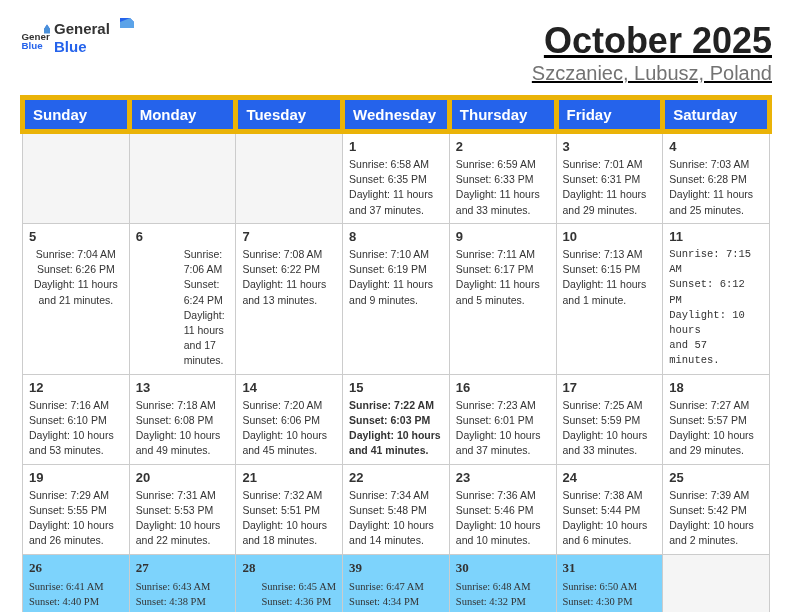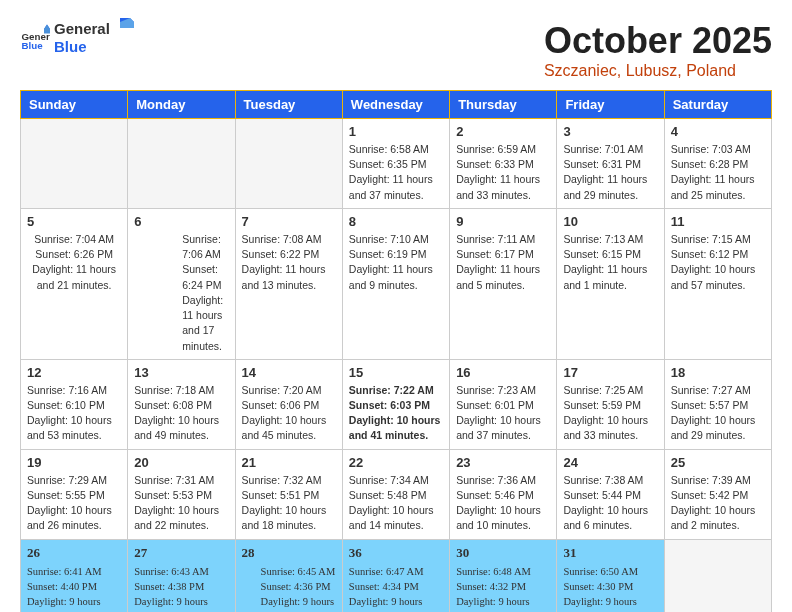--- a/index.html
+++ b/index.html
@@ -19,42 +19,44 @@
     .logo {
       display: flex;
       align-items: center;
     }
     .logo-icon {
       width: 30px;
       height: 30px;
       margin-right: 2px;
     }
     .title-block {
+      text-align: right;
+      text-decoration: underline;
     }
     .month-title {
       font-size: 36px;
       font-weight: bold;
       color: #222;
     }
     .location {
-      font-size: 16px;
-      color: #c2410c;
+      font-size: 20px;
+      color: #737373;
     }
     .calendar {
       width: 100%;
       border-collapse: collapse;
       table-layout: fixed;
     }
     .calendar th {
       background-color: #2563EB;
       color: #fff;
       text-align: left;
       padding: 6px 8px;
-      font-size: 13px;
-      border: 1px solid #eab308;
+      font-size: 15px;
+      border: 5px solid #eab308;
     }
     .calendar td {
       border: 1px solid #ccc;
       vertical-align: top;
       padding: 5px 6px;
       height: 90px;
       font-size: 11px;
       color: #333;
       background: #fff;
     }
@@ -187,21 +189,21 @@
         </td>
         <td>
           <div class="day-number">10</div>
           <div class="day-info" style="white-space: pre-line;">Sunrise: 7:13 AM
 Sunset: 6:15 PM
 Daylight: 11 hours
 and 1 minute.</div>
         </td>
         <td>
           <div class="day-number">11</div>
-          <div class="day-info" style="white-space: pre-line;">Sunrise: 7:15 AM
+          <div class="day-info" style="white-space: pre-line; font-family: Liberation Mono, monospace;">Sunrise: 7:15 AM
 Sunset: 6:12 PM
 Daylight: 10 hours
 and 57 minutes.</div>
         </td>
       </tr>
       <tr>
         <td>
           <div class="day-number">12</div>
           <div class="day-info" style="white-space: pre-line;">Sunrise: 7:16 AM
 Sunset: 6:10 PM
@@ -318,21 +320,21 @@
 and 55 minutes.</div>
         </td>
         <td class="last-row">
           <div class="day-number">28</div>
           <div class="day-info" style="white-space: pre-line; margin-left: 19px;">Sunrise: 6:45 AM
 Sunset: 4:36 PM
 Daylight: 9 hours
 and 51 minutes.</div>
         </td>
         <td class="last-row">
-          <div class="day-number">36</div>
+          <div class="day-number">39</div>
           <div class="day-info" style="white-space: pre-line;">Sunrise: 6:47 AM
 Sunset: 4:34 PM
 Daylight: 9 hours
 and 47 minutes.</div>
         </td>
         <td class="last-row">
           <div class="day-number">30</div>
           <div class="day-info" style="white-space: pre-line;">Sunrise: 6:48 AM
 Sunset: 4:32 PM
 Daylight: 9 hours

